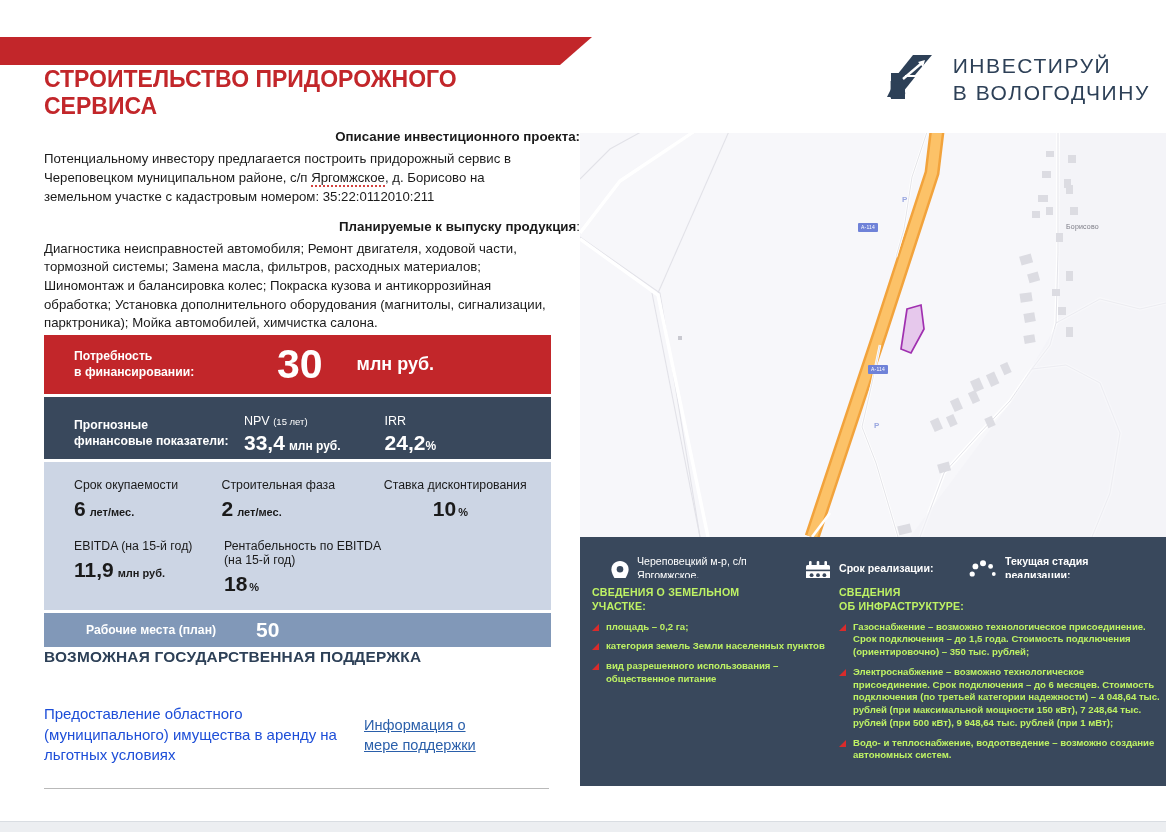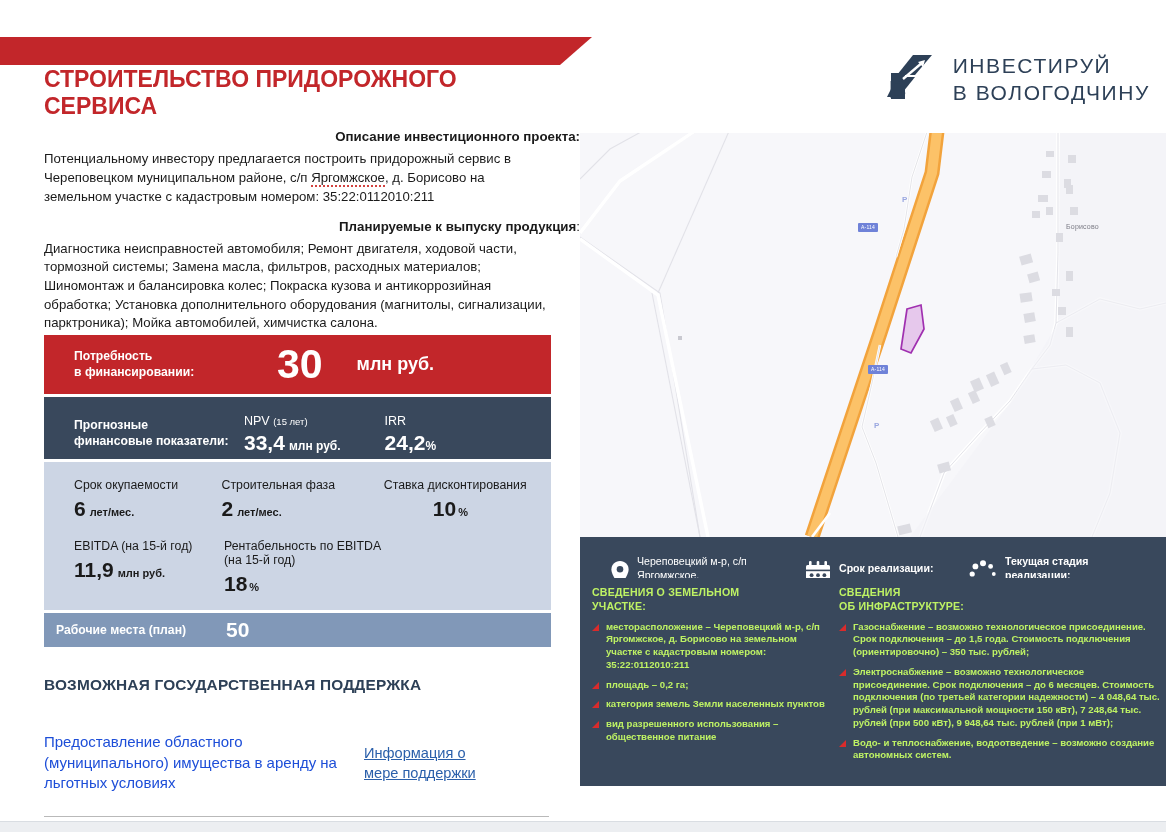--- a/index.html
+++ b/index.html
@@ -174,34 +174,33 @@
   .fc-val .u { font-size: 11px; font-weight: bold; margin-left: 4px; }
   .fc-val .pct { font-size: 11px; font-weight: bold; margin-left: 2px; }
   .fin-cell.c3 .fc-val { text-align: center; padding-right: 34px; }
 
   .fin-jobs {
     background: #8198b8;
     color: #ffffff;
     height: 34px;
     display: flex;
     align-items: center;
-    padding-left: 12px;
+    padding-left: 42px;
     margin-top: 3px;
     box-sizing: border-box;
   }
   .fin-jobs .lbl { font-size: 12.2px; font-weight: bold; }
   .fin-jobs .val { font-size: 21px; font-weight: bold; margin-left: 40px; }
 
   
   .support {
     position: absolute;
     left: 44px;
     top: 648px;
     width: 520px;
-    margin-top: 28px;
   }
   .support-title {
     font-size: 15.4px;
     font-weight: bold;
     color: #2d4057;
     letter-spacing: 0.2px;
     margin-bottom: 38px;
   }
   .support-body {
     display: flex;
@@ -604,28 +603,20 @@
       <div class="det-col land">
         <div class="det-title">СВЕДЕНИЯ О ЗЕМЕЛЬНОМ
 УЧАСТКЕ:</div>
 
         <div class="bullet">
           <span class="tri">
             <svg width="8" height="8" viewBox="0 0 8 8">
                 <polygon points="0,7 7,7 7,0" fill="#d92b2b"></polygon>
               </svg>
           </span>
-          <span>месторасположение – Череповецкий м-р, с/п Яргомжское, д. Борисово на земельном участке с кадастровым номером: 35:22:0112010:211</span>
-        </div>
-        <div class="bullet">
-          <span class="tri">
-            <svg width="8" height="8" viewBox="0 0 8 8">
-                <polygon points="0,7 7,7 7,0" fill="#d92b2b"></polygon>
-              </svg>
-          </span>
           <span>площадь – 0,2 га;</span>
         </div>
         <div class="bullet">
           <span class="tri">
             <svg width="8" height="8" viewBox="0 0 8 8">
                 <polygon points="0,7 7,7 7,0" fill="#d92b2b"></polygon>
               </svg>
           </span>
           <span>категория земель Земли населенных пунктов</span>
         </div>

